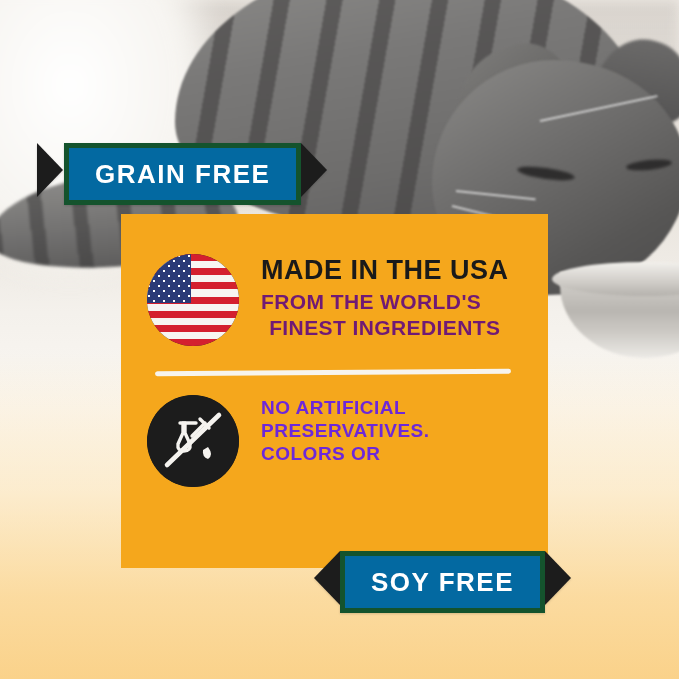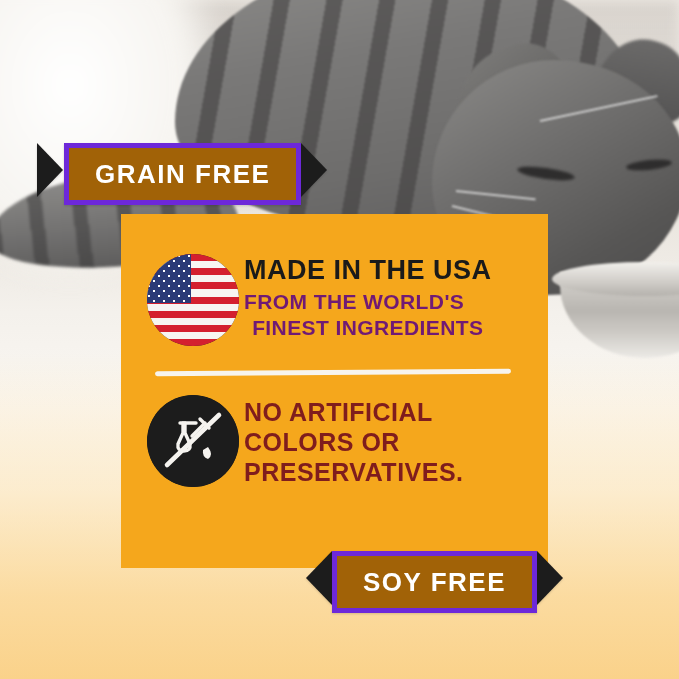--- a/index.html
+++ b/index.html
@@ -179,21 +179,21 @@
     inset: 0;
     padding: 26px 26px 20px 26px;
     box-sizing: border-box;
     display: flex;
     flex-direction: column;
   }
 
   .row {
     display: flex;
     align-items: flex-start;
-    gap: 5px;
+    gap: 22px;
   }
   .row-top { margin-top: 14px; }
   .row-bottom { margin-top: 16px; }
 
   .badge-circle {
     flex: 0 0 auto;
     width: 92px;
     height: 92px;
     border-radius: 50%;
     overflow: hidden;
@@ -255,53 +255,53 @@
   .sub {
     color: #701a75;
     font-weight: 700;
     letter-spacing: 0.4px;
     line-height: 1.12;
     font-size: 21px;
     margin-top: 6px;
     text-transform: uppercase;
   }
   .big {
-    color: #7f1d1d;
+    color: #6d28d9;
     font-weight: 700;
     letter-spacing: 0.5px;
     line-height: 1.2;
-    font-size: 25px;
+    font-size: 19px;
     text-transform: uppercase;
   }
 
   .divider {
     height: 5px;
     margin: 24px 8px 4px 8px;
     background: #f7f4ee;
     border-radius: 3px;
     transform: rotate(-0.4deg);
   }
 
   
   .ribbon {
     position: absolute;
     display: flex;
     align-items: center;
     filter: drop-shadow(0 1px 1px rgba(0,0,0,0.15));
   }
   .ribbon-body {
-    background: #a16207;
+    background: #0369a1;
     color: #ffffff;
     font-weight: 700;
     letter-spacing: 1.5px;
     font-size: 26px;
     padding: 13px 26px 13px 26px;
     text-transform: uppercase;
     position: relative;
-    border: 5px solid #6d28d9;
+    border: 5px solid #14532d;
     box-sizing: border-box;
     line-height: 1;
   }
   .ribbon-grain {
     left: 64px; top: 143px;
   }
   .ribbon-grain .flag-tail-l {
     position: absolute;
     left: -1px; top: 0;
     width: 0; height: 0;
@@ -312,21 +312,21 @@
   }
   .ribbon-grain .flag-tail-r {
     position: absolute;
     right: -26px; top: 0;
     width: 0; height: 0;
     border-top: 27px solid transparent;
     border-bottom: 27px solid transparent;
     border-left: 26px solid #1c1c1c;
   }
   .ribbon-soy {
-    left: 332px; top: 551px;
+    left: 340px; top: 551px;
   }
   .ribbon-soy .flag-tail-l {
     position: absolute;
     left: -26px; top: 0;
     width: 0; height: 0;
     border-top: 27px solid transparent;
     border-bottom: 27px solid transparent;
     border-right: 26px solid #1c1c1c;
   }
   .ribbon-soy .flag-tail-r {
@@ -403,22 +403,22 @@
                 <path d="M45 41 L58 28"></path>
                 <path d="M53 24 L62 33"></path>
                 <path d="M61 52 Q67 60 61 64 Q55 62 56 55 Z" fill="#f5f3ef" stroke="none"></path>
                 <path d="M20 70 L72 20" stroke-width="4.6"></path>
               </g>
             </svg>
           </div>
         </div>
         <div class="texts">
           <div class="big">NO ARTIFICIAL</div>
+          <div class="big">PRESERVATIVES.</div>
           <div class="big">COLORS OR</div>
-          <div class="big">PRESERVATIVES.</div>
         </div>
       </div>
 
     </div>
   </div>
 
   <div class="ribbon ribbon-soy">
     <div class="rb-rel">
       <span class="flag-tail-l"></span>
       <span class="flag-tail-r"></span>

